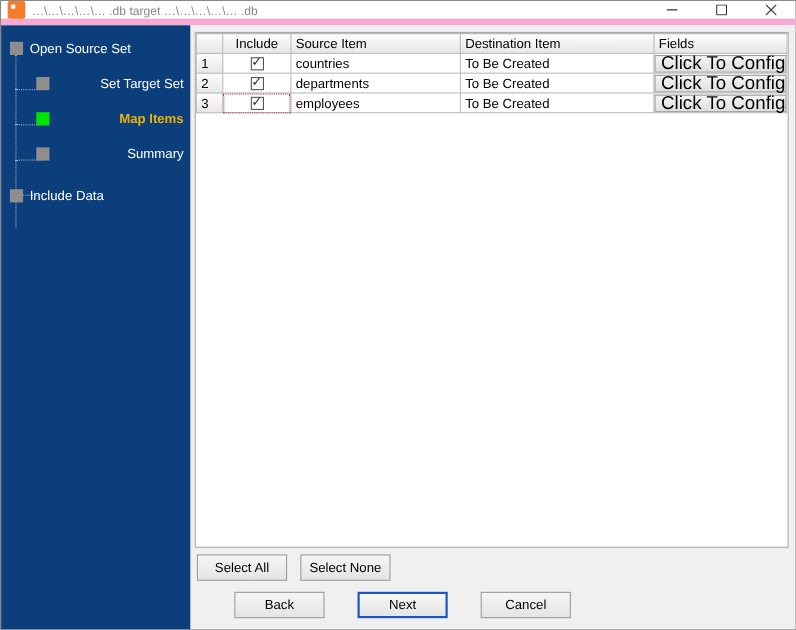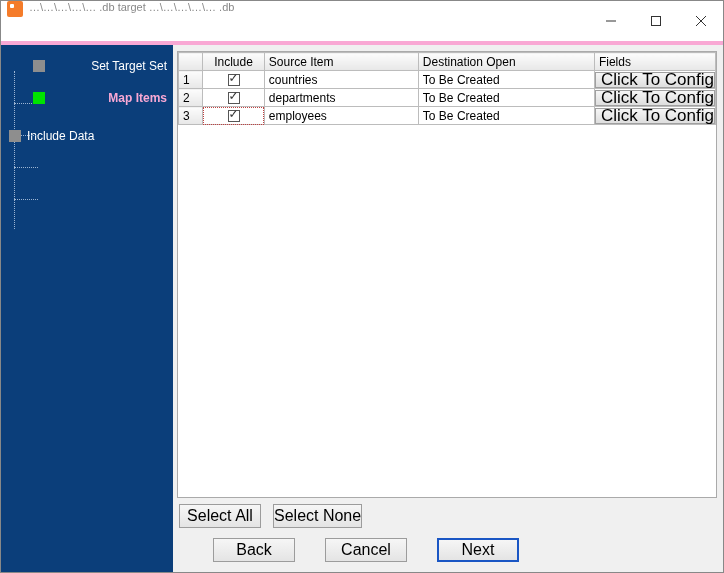--- a/index.html
+++ b/index.html
@@ -13,26 +13,26 @@
   .window {
     width: 724px;
     height: 573px;
     background: #fff;
     position: relative;
     display: flex;
     flex-direction: column;
     border: 1px solid #888;
   }
   .titlebar {
-    height: 44px;
-    background: #fff;
-    display: flex;
-    align-items: flex-start;
+    height: 22px;
+    background: #fff;
+    display: flex;
+    align-items: flex-end;
     padding: 0 0 0 6px;
-    border-bottom: 4px solid #f9a8d4;
+    border-bottom: 6px solid #f9a8d4;
   }
   .titlebar .app-icon {
     width: 16px; height: 16px;
     background: #f57c2a;
     border-radius: 2px;
     position: relative;
     margin-right: 6px;
   }
   .titlebar .app-icon::after {
     content: "";
@@ -100,21 +100,21 @@
   }
   .tree-box.active {
     background: #00e300;
   }
   .tree-label {
     font-size: 12px;
     white-space: nowrap;
   }
   .tree-label.active {
     font-weight: bold;
-    color: #f9a8d4;
+    color: #eab308;
   }
   
   .vline {
     position: absolute;
     left: 5px;
     top: 16px;
     width: 1px;
     height: 158px;
     border-left: 1px dotted #9cb4d2;
     z-index: 1;
@@ -202,21 +202,21 @@
   .select-row {
     padding: 6px 2px 2px 2px;
     display: flex;
     gap: 12px;
   }
   .btn {
     min-width: 82px;
     height: 24px;
     background: linear-gradient(#f6f6f6,#e4e4e4);
     border: 1px solid #9c9c9c;
-    font-size: 16px;
+    font-size: 12px;
     display: inline-flex;
     align-items: center;
     justify-content: center;
     cursor: default;
   }
   .nav-row {
     padding: 8px 2px 2px 2px;
     display: flex;
     gap: 30px;
     align-items: center;
@@ -257,44 +257,52 @@
   <div class="body">
 
     <div class="sidebar">
       <div class="tree">
         <div class="vline"></div>
         <div class="hline1"></div>
         <div class="hline2"></div>
         <div class="hline3"></div>
         <div class="hline4"></div>
 
+        <div class="tree-node">
+          <div class="tree-box"></div>
+          <span class="tree-label">Open Source Set</span>
+        </div>
         <div class="tree-node child">
           <div class="tree-box"></div>
           <span class="tree-label">Set Target Set</span>
         </div>
         <div class="tree-node child">
           <div class="tree-box active"></div>
           <span class="tree-label active">Map Items</span>
+        </div>
+        <div class="tree-node child">
+          <div class="tree-box"></div>
+          <span class="tree-label">Summary</span>
         </div>
         <div class="tree-node" style="margin-top:16px">
           <div class="tree-box"></div>
           <span class="tree-label">Include Data</span>
         </div>
       </div>
     </div>
 
     <div class="main">
       <div class="grid-wrap">
         <table class="grid">
           <thead>
             <tr>
               <th class="col-rownum"></th>
               <th class="col-include">Include</th>
               <th class="col-source">Source Item</th>
-              <th class="col-dest">Destination Open</th>
+              <th class="col-dest">Destination Item</th>
               <th class="col-fields">Fields</th>
             </tr>
           </thead>
           <tbody id="grid-body">
               <tr>
                 <td class="col-rownum">1</td>
                 <td class="col-include" style="text-align: center;"><span class="inc-check"></span></td>
                 <td class="col-source">countries</td>
                 <td class="col-dest">To Be Created</td>
                 <td class="col-fields" style="padding: 0px;">
@@ -324,19 +332,19 @@
       </div>
 
       <div class="select-row">
         <div class="btn">Select All</div>
         <div class="btn">Select None</div>
       </div>
 
       <div class="nav-row">
         <span class="spacer"></span>
         <div class="btn">Back</div>
+        <div class="btn primary">Next</div>
         <div class="btn">Cancel</div>
-        <div class="btn primary">Next</div>
       </div>
     </div>
 
   </div>
 </div>
 
 </body></html>

